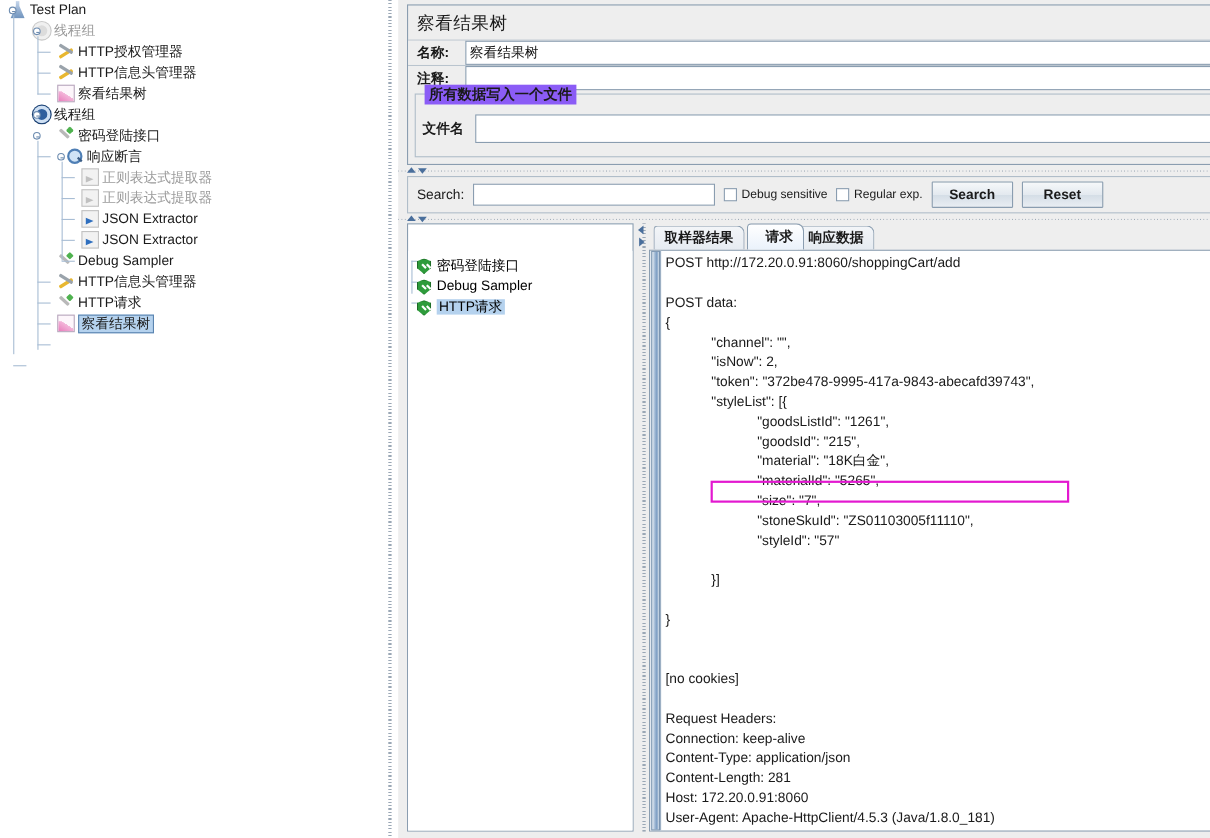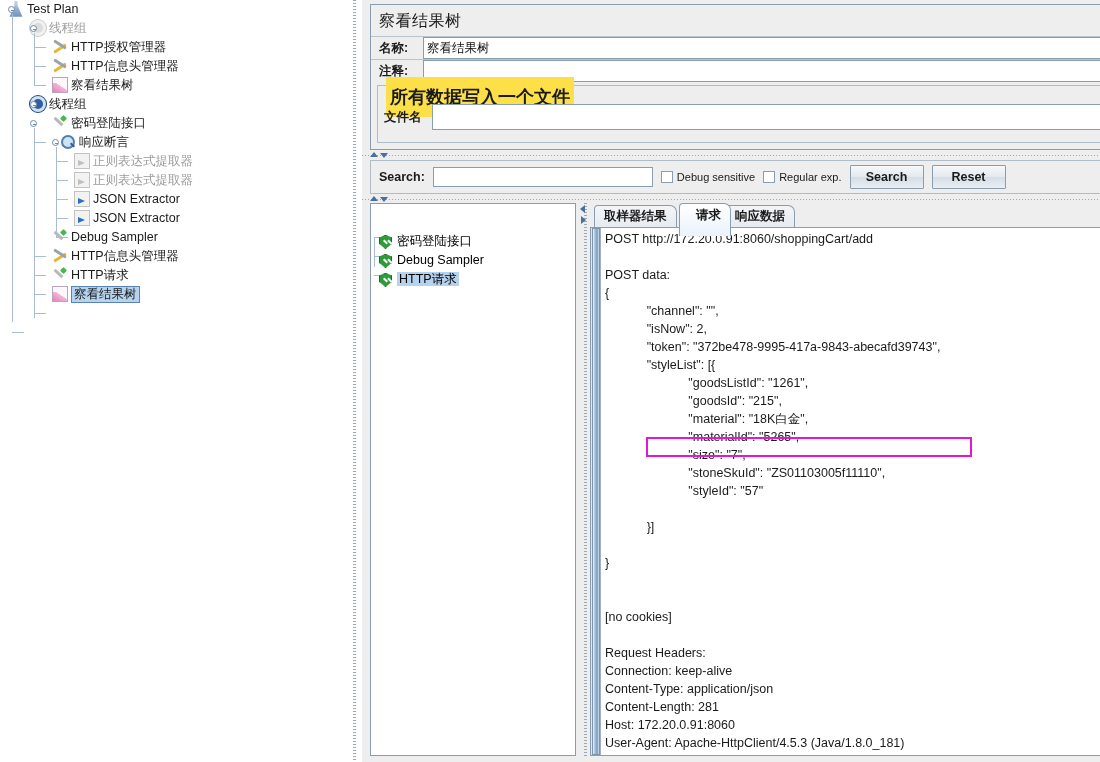--- a/index.html
+++ b/index.html
@@ -141,22 +141,22 @@
     flex:1; background:#ffffff; border:1px solid #8a9db0; margin:0;
     font-size:12.5px; color:#111; padding:1px 3px; display:flex; align-items:center;
     outline:none;
   }
 
   #file-group{
     position:absolute; left:6px; right:4px; top:80px; height:58px;
     border:1px solid #b0bdc9; background:#eeeeee;
   }
   #file-group .gtitle{
-    position:absolute; left:8px; top:-9px; background:#fde047; padding:8px 4px;
-    font-size:18px; font-weight:bold; color:#1a1a1a;
+    position:absolute; left:8px; top:-9px; background:#8b5cf6; padding:0 4px;
+    font-size:13px; font-weight:bold; color:#1a1a1a;
   }
   #file-row{ position:absolute; left:6px; right:4px; top:18px; height:26px; display:flex; }
   #file-row .flabel2{
     width:48px; font-size:12.5px; font-weight:bold; color:#1a1a1a;
     display:flex; align-items:center;
   }
   #file-row .finput2{
     flex:1; background:#fff; border:1px solid #8a9db0; outline:none;
   }
 
@@ -171,21 +171,21 @@
   .tri{ position:absolute; width:0; height:0; }
   .tri.up{ border-left:4px solid transparent; border-right:4px solid transparent; border-bottom:5px solid #4a6f9c; top:1px; left:0; }
   .tri.down{ border-left:4px solid transparent; border-right:4px solid transparent; border-top:5px solid #4a6f9c; top:2px; left:10px; }
 
   
   #search-bar{
     position:absolute; left:8px; top:160px; right:-20px; height:34px;
     background:#eeeeee; border:1px solid #b0bdc9;
     display:flex; align-items:center; padding:0 8px; gap:8px;
   }
-  #search-bar .slabel{ font-size:12.5px; font-weight:bold; color:#1a1a1a; }
+  #search-bar .slabel{ font-size:12.5px; font-weight:normal; color:#1a1a1a; }
   #search-input{
     width:220px; height:20px; background:#fff; border:1px solid #8a9db0;
     font-size:12px; padding:0 3px; outline:none;
   }
   .cbwrap{ display:flex; align-items:center; gap:4px; font-size:11px; color:#1a1a1a; }
   .cbox{ width:12px; height:12px; background:#fff; border:1px solid #8a9db0; }
   .jbtn{
     height:24px; min-width:74px; padding:0 12px;
     background: linear-gradient(to bottom,#f6f8fa 0%, #e3e9ef 50%, #d4dde6 51%, #e9eef3 100%);
     border:1px solid #8a9db0; font-size:12.5px; font-weight:bold; color:#1a1a1a;
@@ -242,21 +242,21 @@
   #tabstrip{ position:relative; height:24px; }
   .tab{
     position:absolute; top:2px; height:22px; line-height:21px; padding:0 9px;
     font-size:12.5px; font-weight:bold; color:#1a1a1a;
     background: linear-gradient(to bottom,#f3f5f8 0%, #e6ebf1 100%);
     border:1px solid #8a9db0; border-bottom:none;
     border-radius: 4px 7px 0 0;
   }
   .tab.active{
     background: linear-gradient(to bottom,#ffffff 0%, #eaf2fb 100%);
-    top:0; height:33px; line-height:23px; z-index:4;padding-left:16px;
+    top:0; height:24px; line-height:23px; z-index:4;padding-left:16px;
   }
   #tab-content{
     position:absolute; left:0; top:24px; right:0; bottom:0;
     background:#ffffff; border:1px solid #8a9db0;
   }
   #vscroll{
     position:absolute; left:0; top:0; width:10px; bottom:0;
     background:#dfe7ef; border-right:1px solid #9db0c4;
   }
   #vscroll .thumb{

